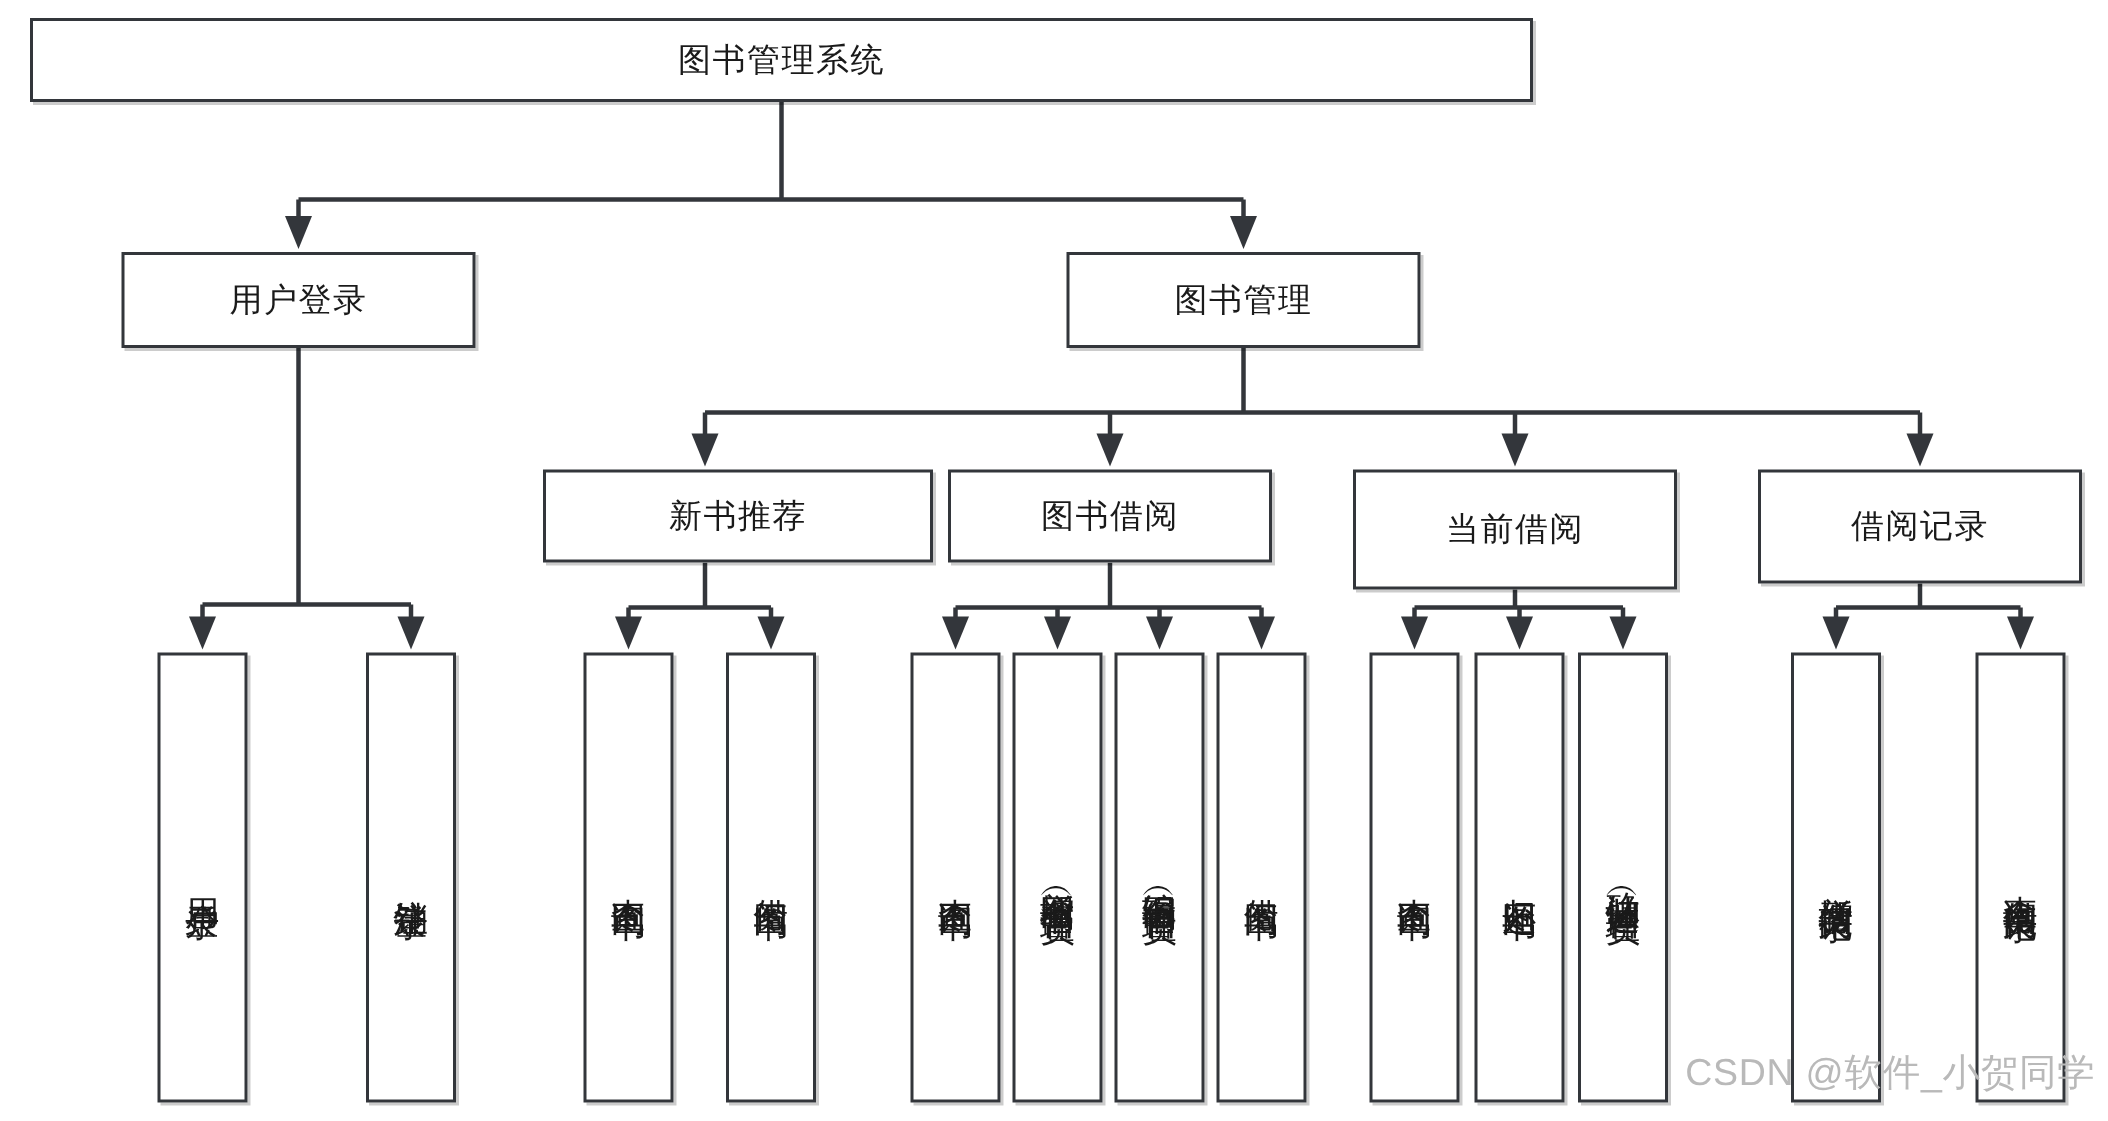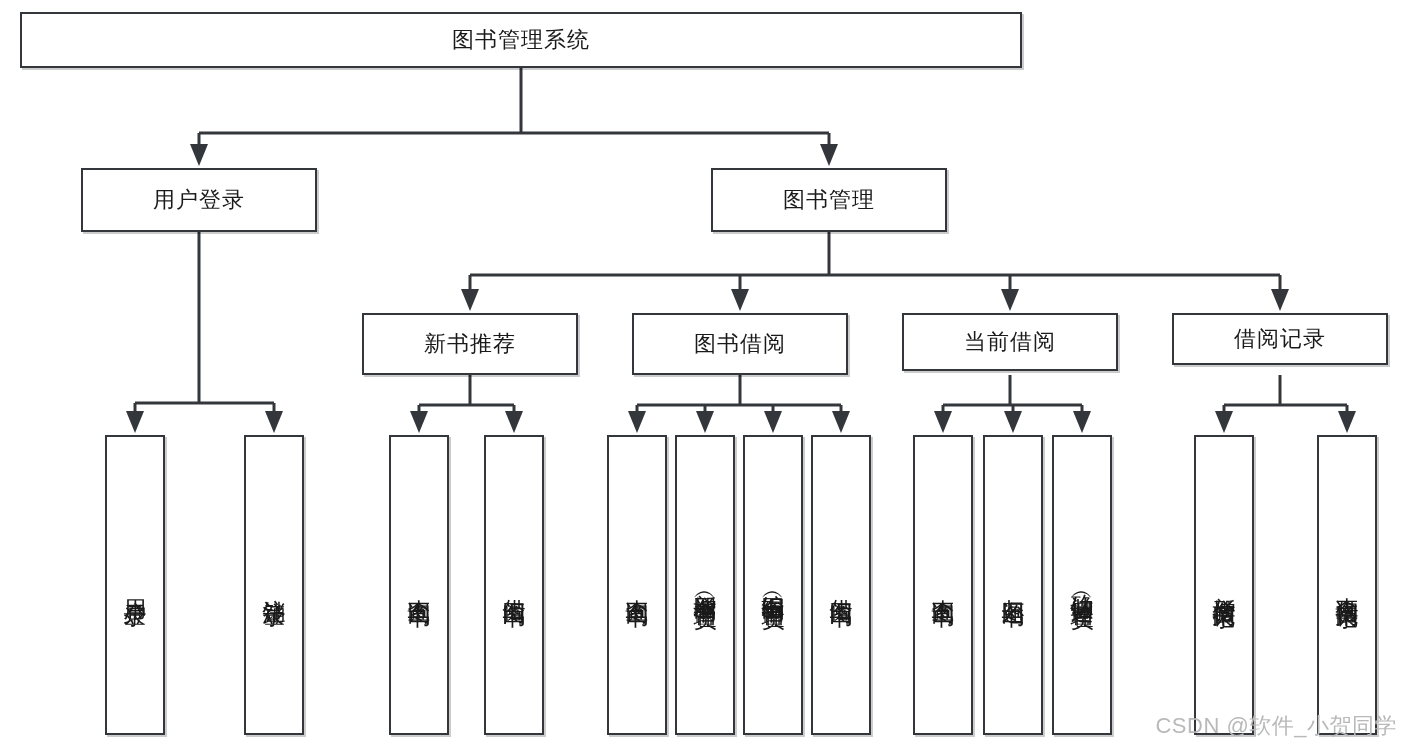--- a/index.html
+++ b/index.html
@@ -55,22 +55,22 @@
     text-align: center;
   }
   .node-box.vertical .label-text {
     writing-mode: vertical-rl;
     text-orientation: upright;
     display: block;
   }
   #watermark {
     position: absolute;
     right: 8px;
-    bottom: 6px;
-    font-size: 22px;
+    bottom: 16px;
+    font-size: 25px;
     color: #b9b9b9;
     letter-spacing: 0.5px;
     white-space: nowrap;
     pointer-events: none;
     font-family: "Liberation Sans", "DejaVu Sans", sans-serif;
   }
 </style>
 </head>
 <body>
 
@@ -134,30 +134,30 @@
   <div id="node-layer">
       <div class="node-box horizontal" style="left: 20px; top: 12px; width: 1002px; height: 56px;">
         <span class="label-text">图书管理系统</span>
       </div>
       <div class="node-box horizontal" style="left: 81px; top: 168px; width: 236px; height: 64px;">
         <span class="label-text">用户登录</span>
       </div>
       <div class="node-box horizontal" style="left: 711px; top: 168px; width: 236px; height: 64px; text-align: center;">
         <span class="label-text">图书管理</span>
       </div>
-      <div class="node-box horizontal" style="left: 362px; top: 313px; width: 216px; height: 62px;">
+      <div class="node-box horizontal" style="left: 362px; top: 313px; width: 260px; height: 62px;">
         <span class="label-text">新书推荐</span>
       </div>
       <div class="node-box horizontal" style="left: 632px; top: 313px; width: 216px; height: 62px; justify-content: center;">
         <span class="label-text">图书借阅</span>
       </div>
-      <div class="node-box horizontal" style="left: 902px; top: 313px; width: 216px; height: 58px;">
+      <div class="node-box horizontal" style="left: 902px; top: 313px; width: 216px; height: 80px;">
         <span class="label-text">当前借阅</span>
       </div>
-      <div class="node-box horizontal" style="left: 1172px; top: 313px; width: 216px; height: 52px;">
+      <div class="node-box horizontal" style="left: 1172px; top: 313px; width: 216px; height: 76px;">
         <span class="label-text">借阅记录</span>
       </div>
       <div class="node-box vertical" style="left: 105px; top: 435px; width: 60px; height: 300px;">
         <span class="label-text">用户登录</span>
       </div>
       <div class="node-box vertical" style="left: 244px; top: 435px; width: 60px; height: 300px;">
         <span class="label-text">注销登录</span>
       </div>
       <div class="node-box vertical" style="left: 389px; top: 435px; width: 60px; height: 300px;">
         <span class="label-text">查询图书</span>

